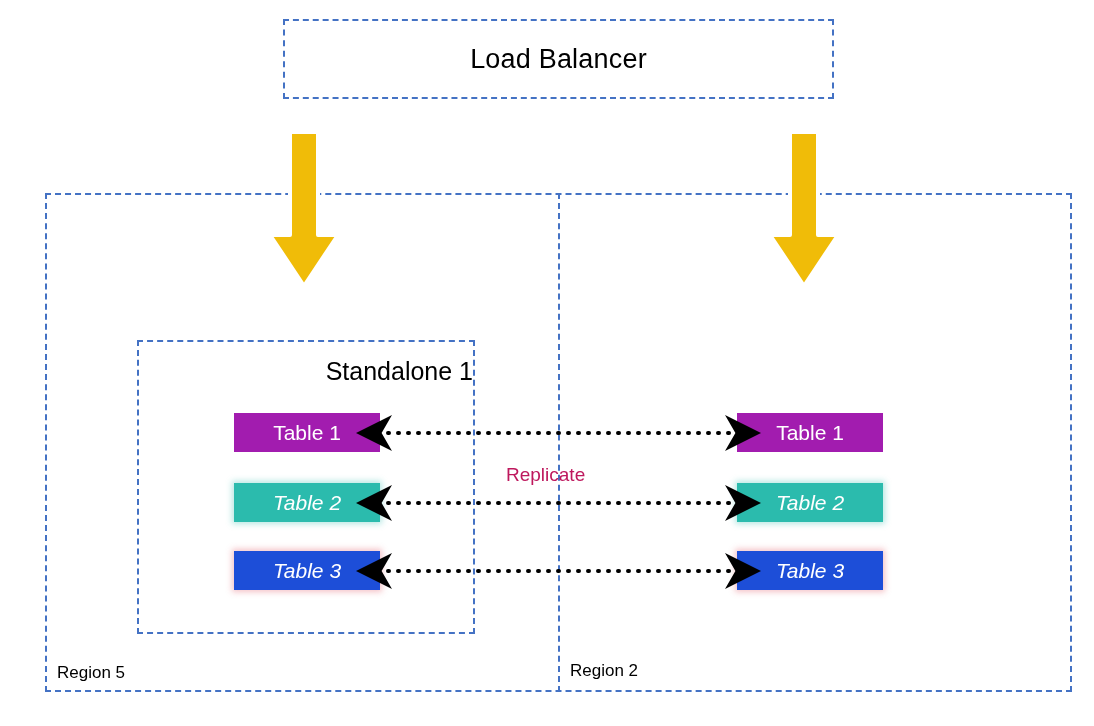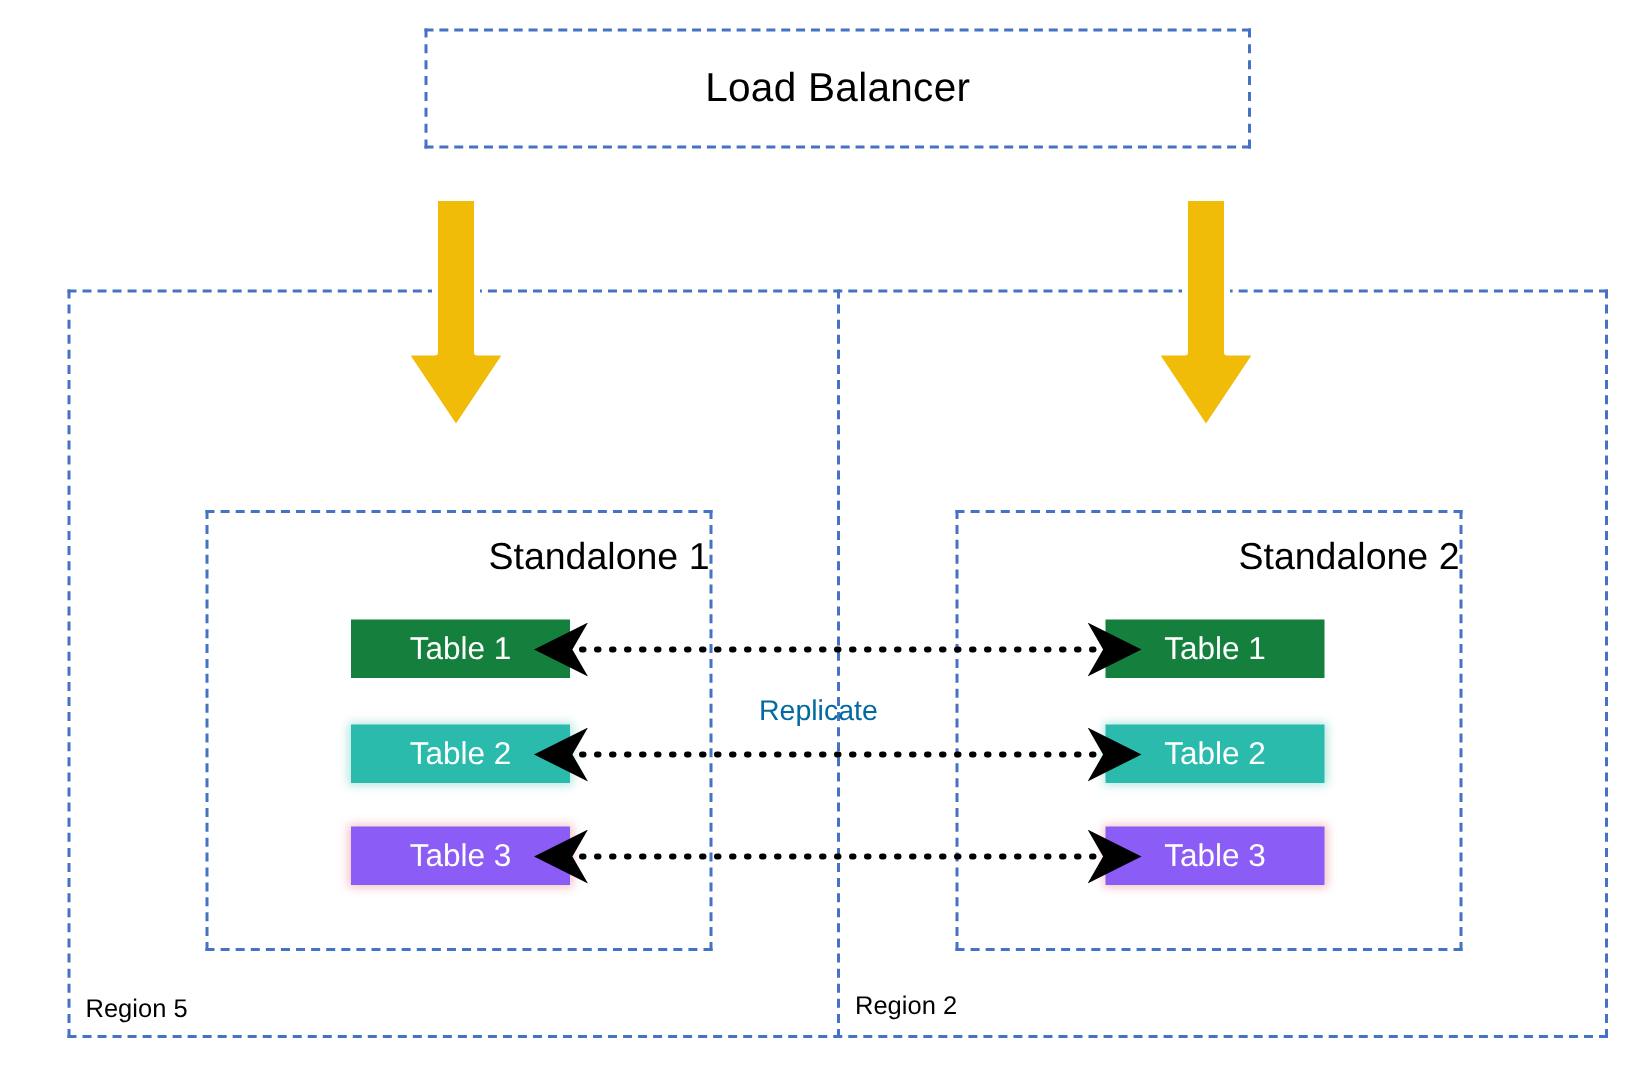--- a/index.html
+++ b/index.html
@@ -112,56 +112,57 @@
     position: absolute;
     height: 39px;
     width: 146px;
     display: flex;
     align-items: center;
     justify-content: center;
     color: #ffffff;
     font-size: 21px;
     box-sizing: border-box;
   }
-  .chip-t1 { background: #15803d; }
+  .chip-t1 { background: #a21caf; }
   .chip-t2 { background: #2BBBAD; }
-  .chip-t3 { background: #8b5cf6; }
+  .chip-t3 { background: #1d4ed8; }
 
   
   #l-t1 { left: 234px; top: 413px; }
   #l-t2 { left: 234px; top: 483px; }
   #l-t3 { left: 234px; top: 551px; }
   
   #r-t1 { left: 737px; top: 413px; }
   #r-t2 { left: 737px; top: 483px; }
   #r-t3 { left: 737px; top: 551px; }
 
   .chip-t2.table-chip, .chip-t3.table-chip {
     box-shadow: 0 0 6px 2px rgba(43,187,173,0.35);
+    font-style: italic;
   }
   .chip-t3.table-chip {
     box-shadow: 0 0 6px 2px rgba(224,80,95,0.35);
   }
 
   
   #connectors {
     position: absolute;
     left: 0;
     top: 0;
     width: 1094px;
     height: 726px;
     pointer-events: none;
   }
 
   .replicate-label {
     position: absolute;
     left: 506px;
     top: 464px;
     font-size: 19px;
-    color: #0369a1;
+    color: #be185d;
   }
 
   
   .big-arrow {
     position: absolute;
     width: 76px;
     height: 160px;
   }
   #arrow-left  { left: 266px; top: 130px; }
   #arrow-right { left: 766px; top: 130px; }
@@ -180,23 +181,20 @@
 
 
   <div class="corner-label" id="region1-label">Region 5</div>
 
   <div class="corner-label" id="region2-label">Region 2</div>
 
   <div class="dashed-box" id="standalone-1">
     <div class="standalone-title">Standalone 1</div>
   </div>
 
-  <div class="dashed-box" id="standalone-2">
-    <div class="standalone-title">Standalone 2</div>
-  </div>
 
   <div class="table-chip chip-t1" id="l-t1">Table 1</div>
   <div class="table-chip chip-t2" id="l-t2">Table 2</div>
   <div class="table-chip chip-t3" id="l-t3">Table 3</div>
 
   <div class="table-chip chip-t1" id="r-t1">Table 1</div>
   <div class="table-chip chip-t2" id="r-t2">Table 2</div>
   <div class="table-chip chip-t3" id="r-t3">Table 3</div>
 
   <div class="replicate-label">Replicate</div>

